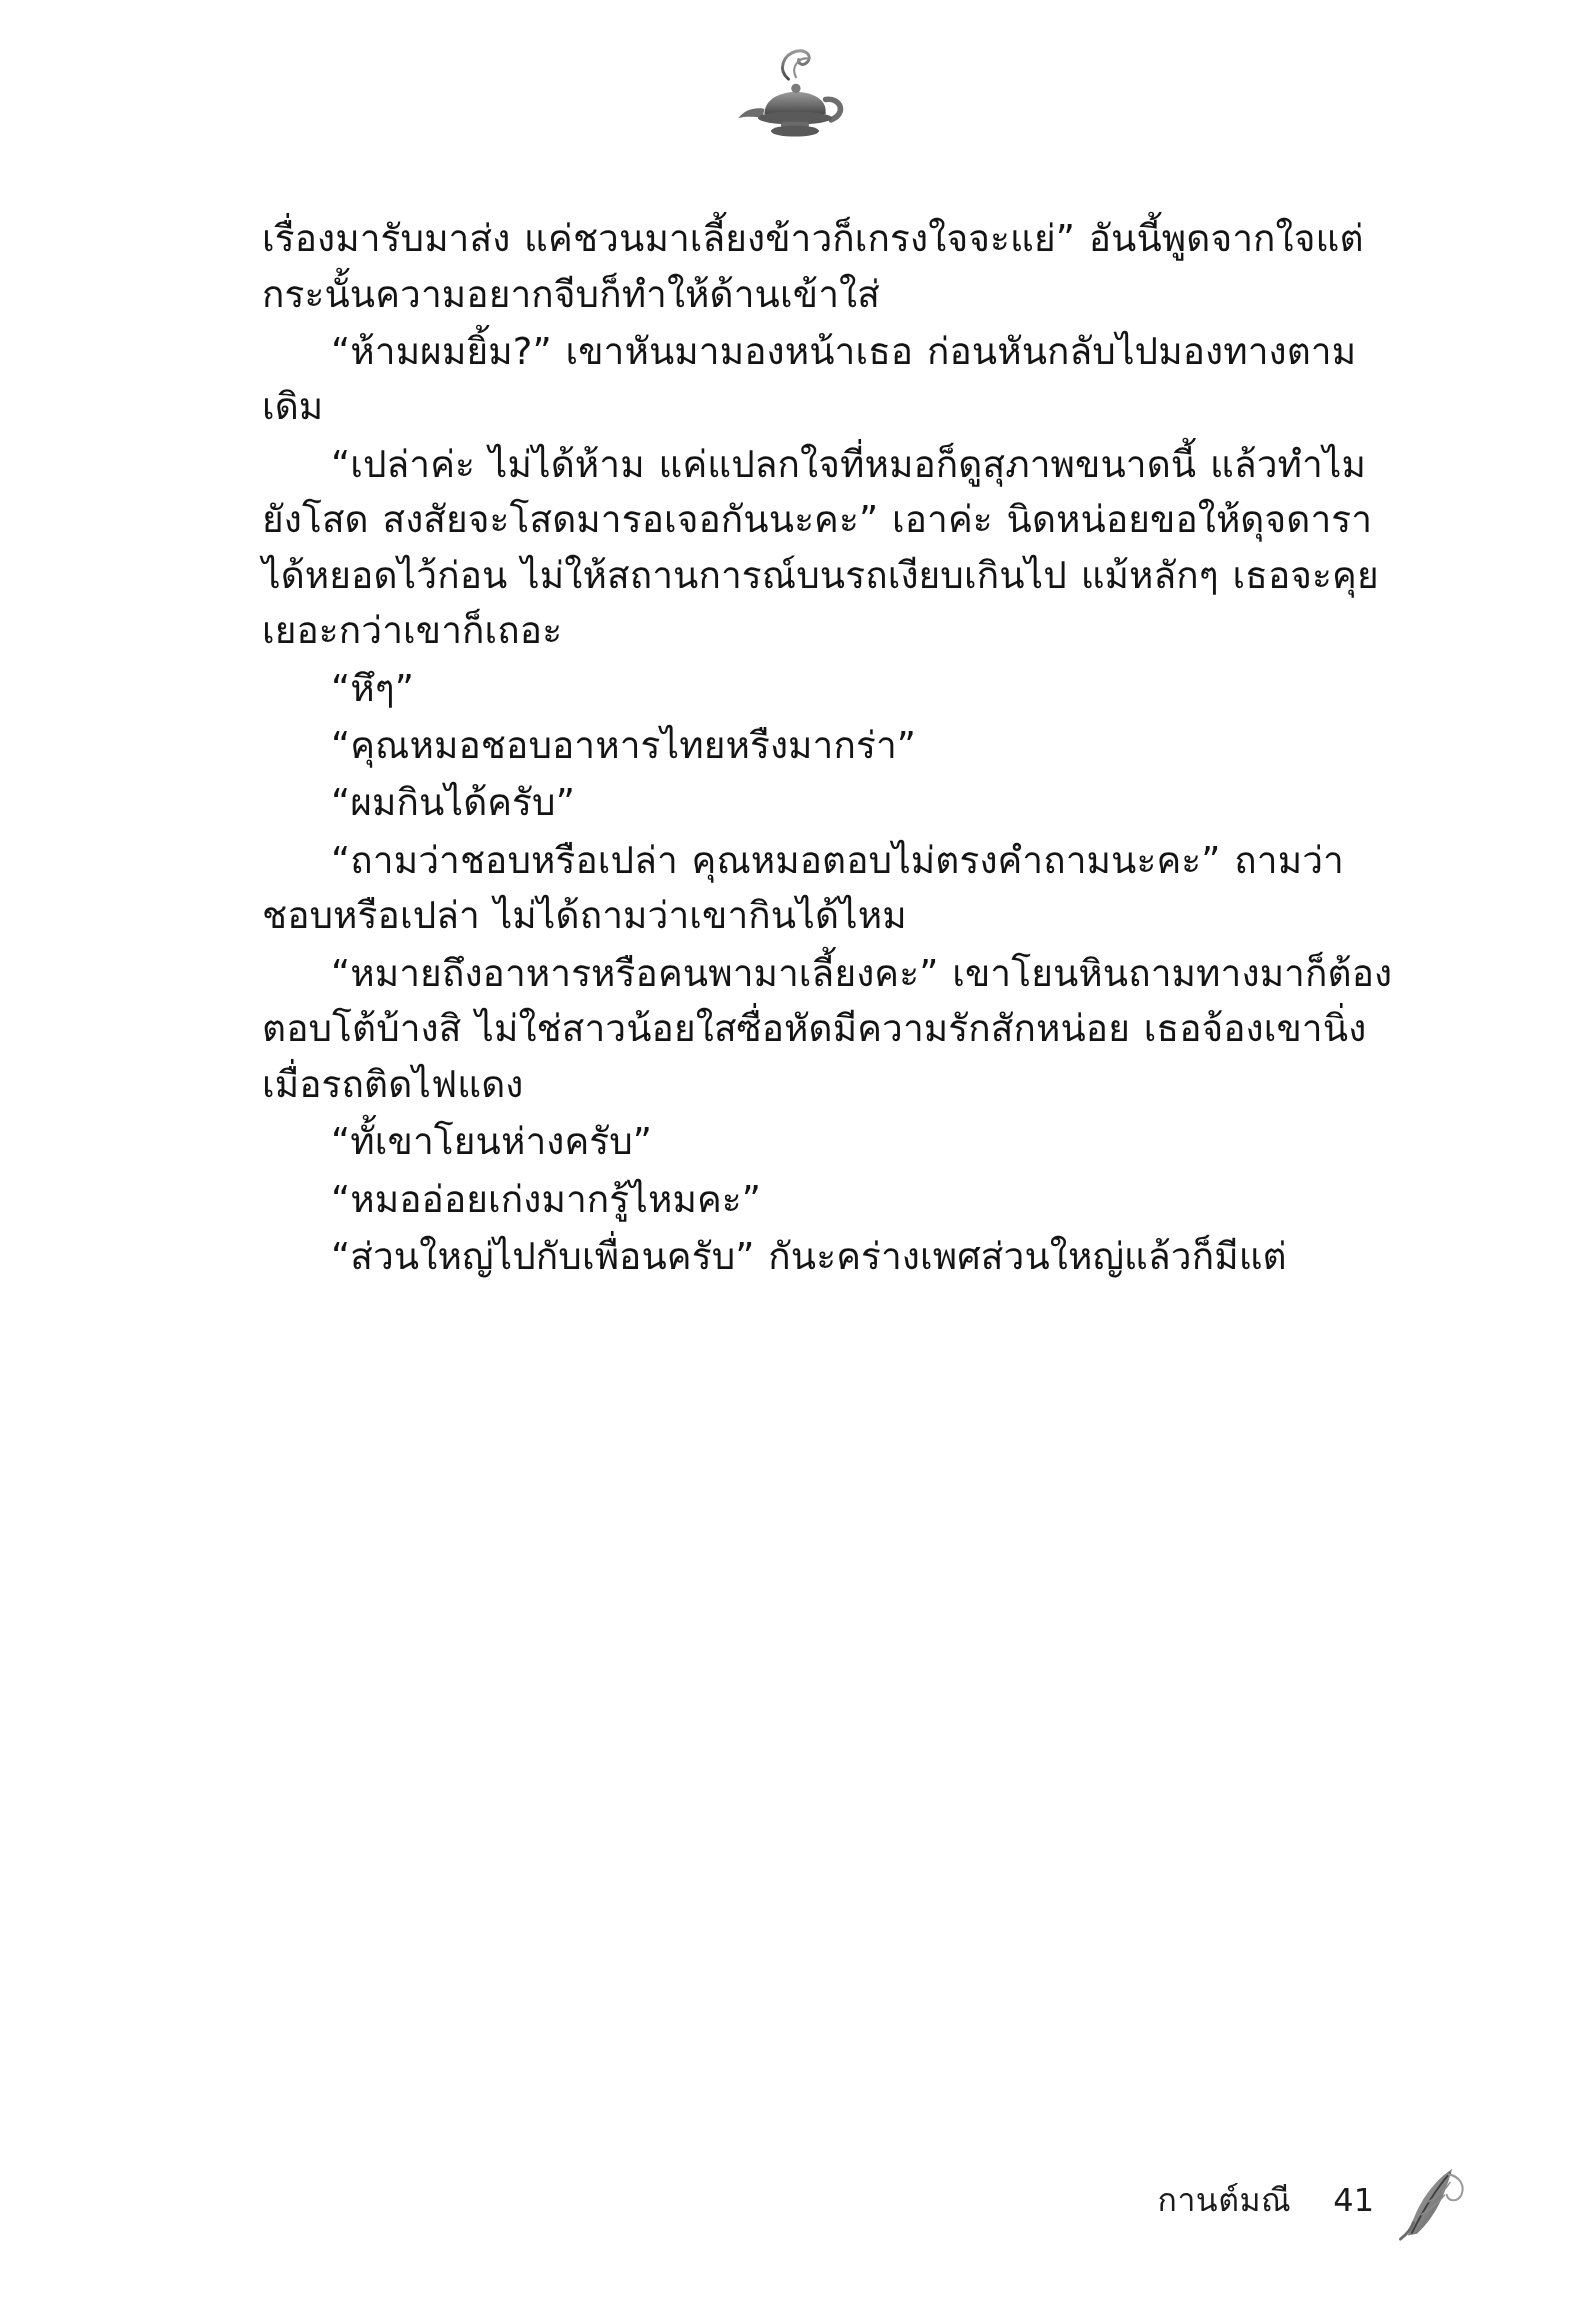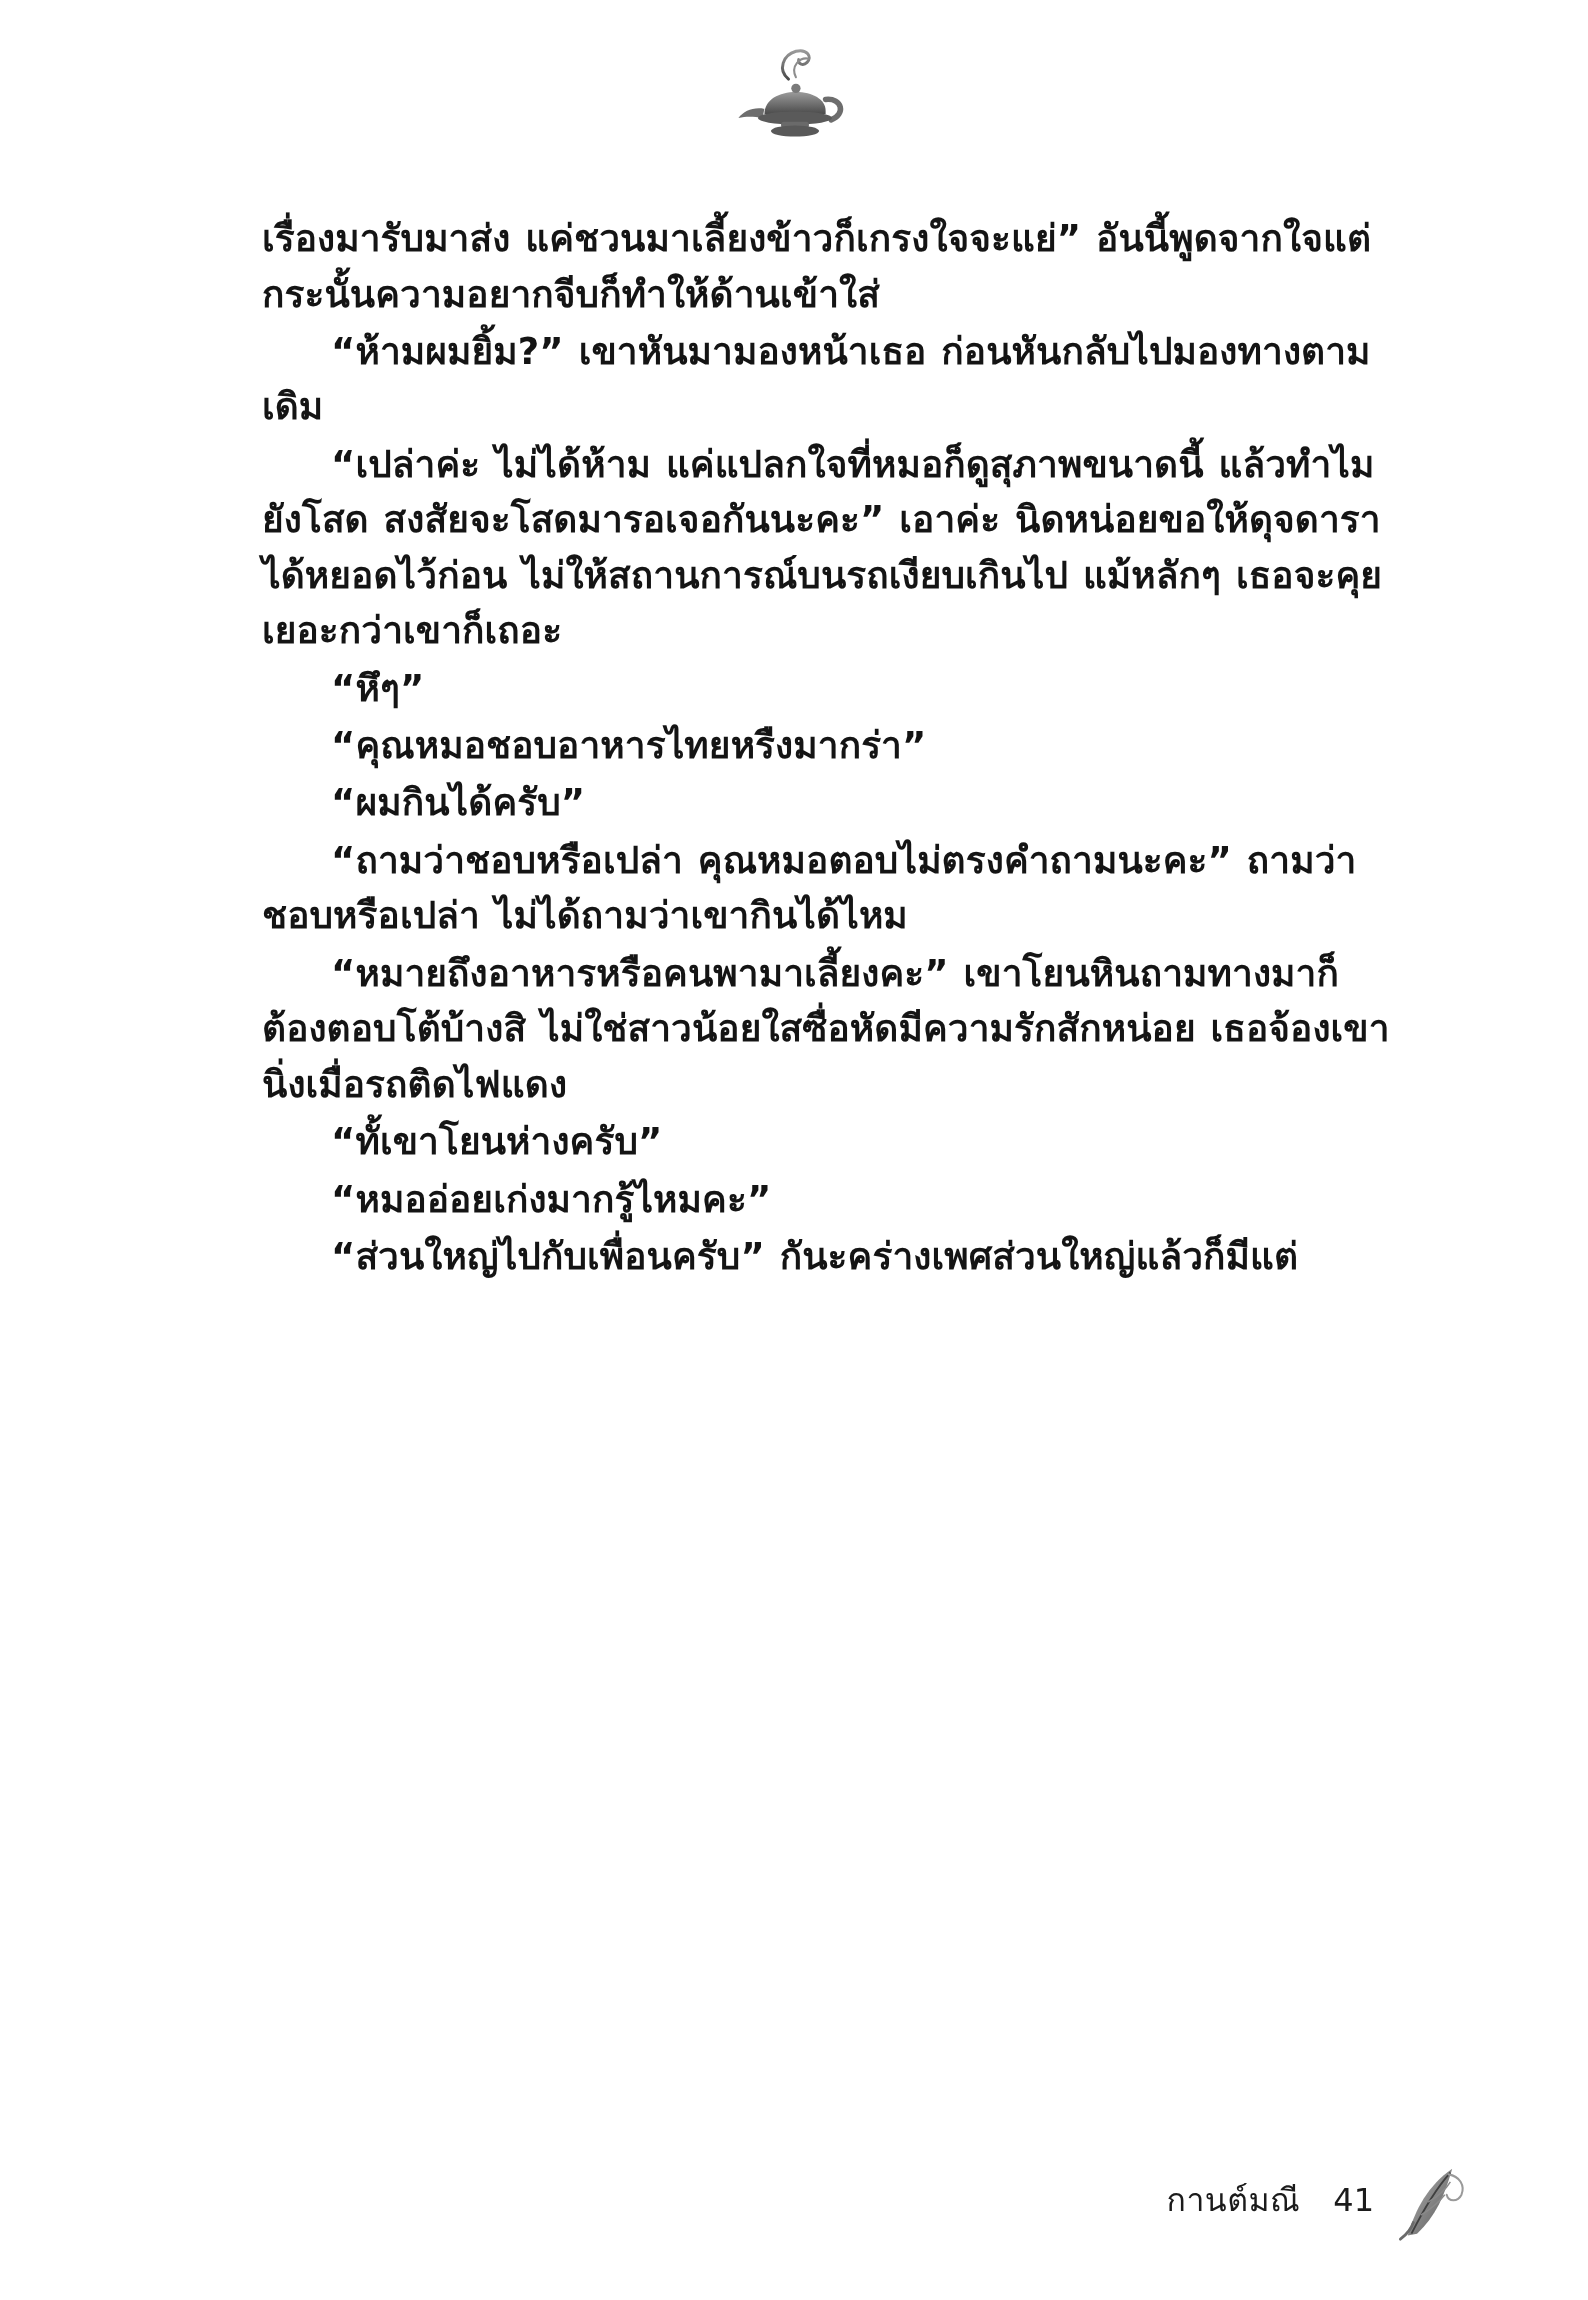--- a/index.html
+++ b/index.html
@@ -46,34 +46,33 @@
     width: 1141px;
   }
   .para {
     margin: 0 0 1.9px 0;
     font-size: 37px;
     line-height: 1.50;
     text-align: left;
     letter-spacing: 0.1px;
     word-spacing: 1.9px;
     color: #141414;
-    font-weight: bold;
   }
   .para.indent {
     text-indent: 69px;
   }
 
   
   .footer {
     position: absolute;
     bottom: 80px;
     right: 215px;
     display: flex;
     align-items: center;
-    gap: 4px;
+    gap: 13px;
   }
   .footer-author {
     font-size: 32px;
     color: #1b1b1b;
     letter-spacing: 0.5px;
     line-height: 1;
     padding-bottom: 3.7px;
   }
   .footer-page {
     font-size: 32px;

